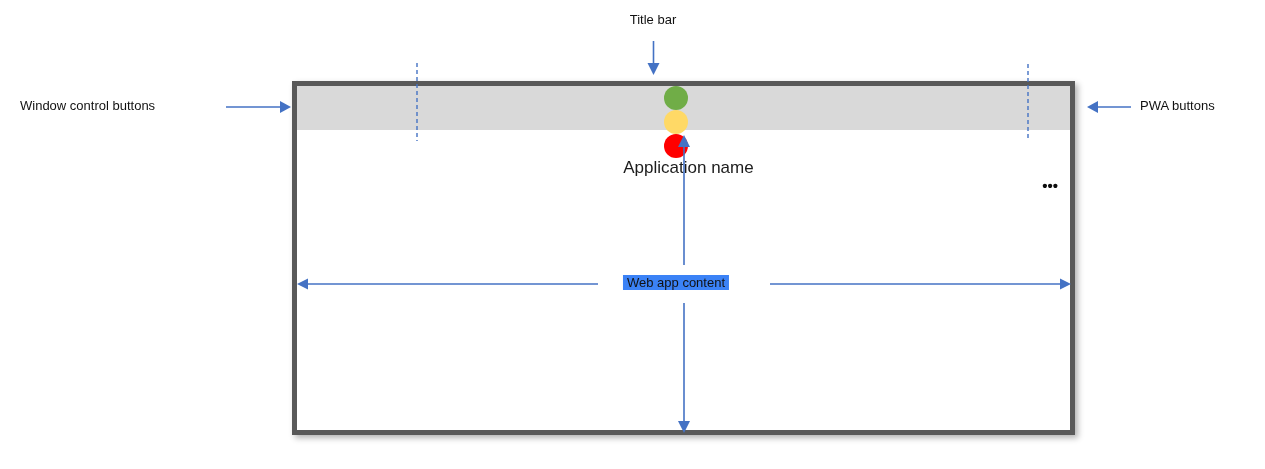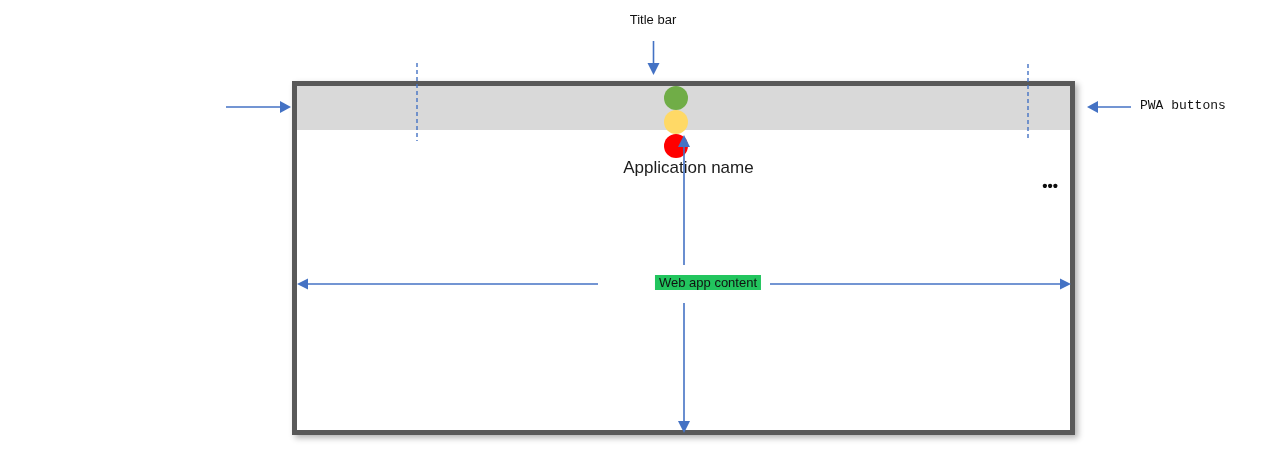--- a/index.html
+++ b/index.html
@@ -77,22 +77,22 @@
   
   .label {
     position: absolute;
     font-size: 13px;
     color: #111111;
     white-space: nowrap;
     z-index: 3;
   }
   .label-title-bar        { left: 653px; top: 12px;  transform: translateX(-50%); }
   .label-window-controls  { left: 20px;  top: 98px; }
-  .label-pwa-buttons      { left: 1140px; top: 98px; font-family: Liberation Mono, monospace; }
-  .label-web-app-content  { left: 708px; top: 275px; transform: translateX(-50%); background: #22c55e; padding: 0 4px; }
+  .label-pwa-buttons      { left: 1140px; top: 98px; }
+  .label-web-app-content  { left: 676px; top: 275px; transform: translateX(-50%); background: #3b82f6; padding: 0 4px; }
 </style>
 </head>
 <body>
 
 <div class="canvas">
 
   <div class="pwa-window">
     <div class="titlebar">
       <span class="dot green"></span>
       <span class="dot yellow"></span>
@@ -132,16 +132,17 @@
 
     <g>
       <polygon points="678,147 690,147 684,135" fill="#4472C4"></polygon>
       <line x1="684" y1="146" x2="684" y2="265" stroke="#4472C4" stroke-width="1.6"></line>
       <line x1="684" y1="303" x2="684" y2="422" stroke="#4472C4" stroke-width="1.6"></line>
       <polygon points="678,421 690,421 684,433" fill="#4472C4"></polygon>
     </g>
   </svg>
 
   <div class="label label-title-bar">Title bar</div>
+  <div class="label label-window-controls">Window control buttons</div>
   <div class="label label-pwa-buttons">PWA buttons</div>
   <div class="label label-web-app-content">Web app content</div>
 
 </div>
 
 </body></html>

